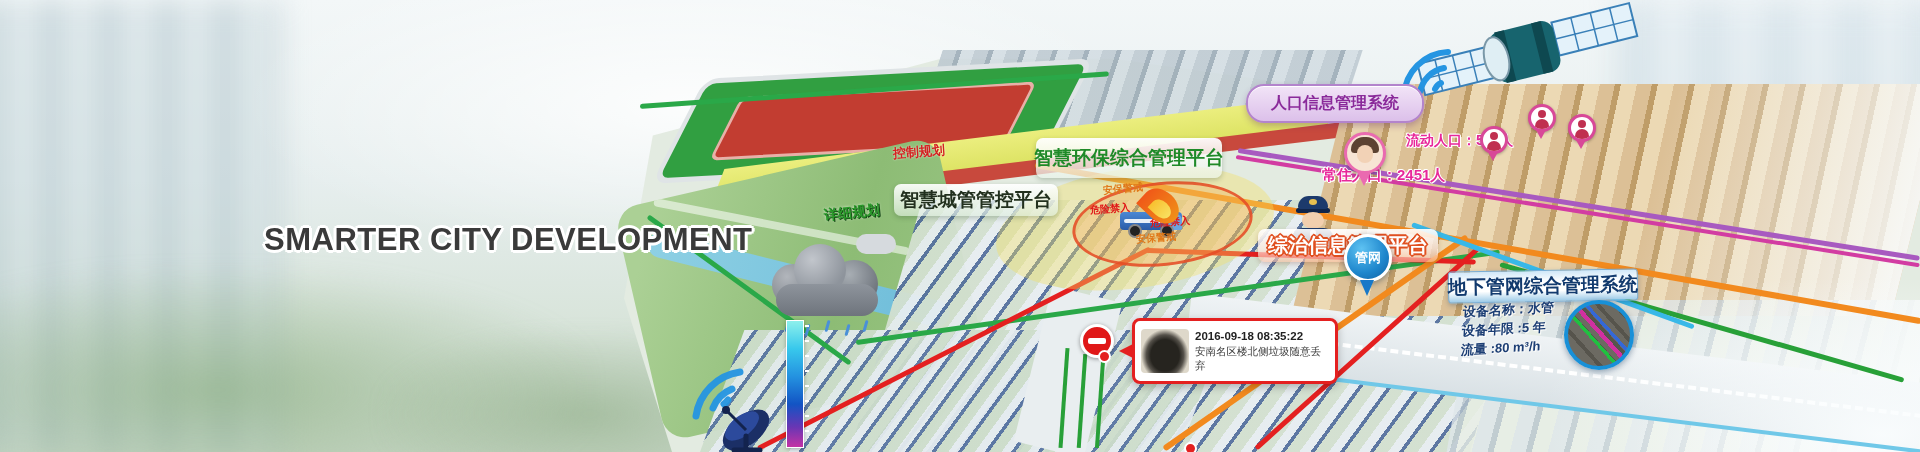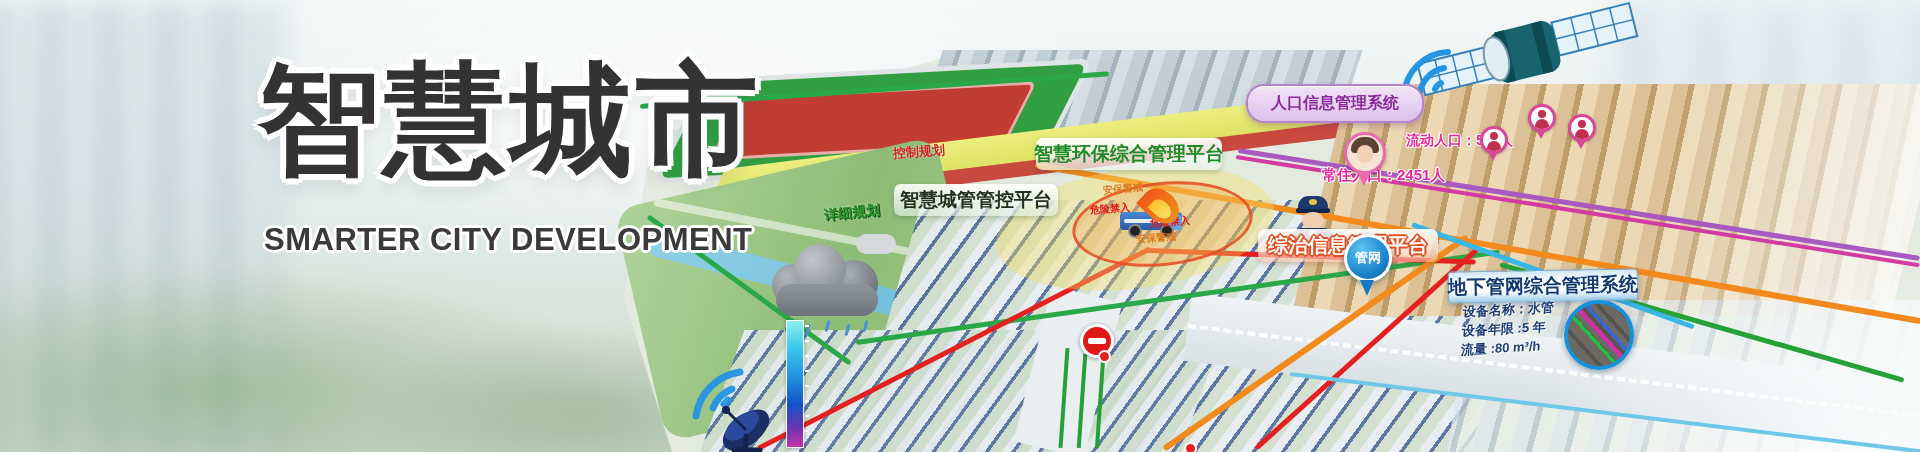--- a/index.html
+++ b/index.html
@@ -80,21 +80,21 @@
   
   .sys-label{position:absolute;display:flex;align-items:center;justify-content:center;
     font-weight:bold;white-space:nowrap;z-index:7;}
   .lbl-flood{left:642px;top:303px;width:196px;height:36px;font-size:17px;color:#222;gap:6px;
     background:linear-gradient(180deg,#f6fafb,#cdd8df 80%,#b9c7d0);border:2px solid #9eb2c0;
     border-radius:9px;box-shadow:0 3px 6px rgba(30,50,60,.3), inset 0 1px 0 #fff;}
   .siren{width:18px;height:16px;position:relative;}
   .siren::before{content:"";position:absolute;left:2px;top:0;width:14px;height:11px;
     background:radial-gradient(circle at 35% 30%,#ff9a8a,#e03020 55%,#8c0f08);border-radius:8px 8px 2px 2px;}
   .siren::after{content:"";position:absolute;left:0;bottom:0;width:18px;height:5px;background:#5a6670;border-radius:2px;}
-  .lbl-env{left:1036px;top:138px;width:186px;height:32px;font-size:19px;color:#1f8a28;
+  .lbl-env{left:1036px;top:138px;width:186px;height:40px;font-size:19px;color:#1f8a28;
     background:linear-gradient(180deg,rgba(255,255,255,.95),rgba(234,244,234,.7));
     border-radius:7px;box-shadow:0 2px 5px rgba(40,70,40,.25);}
   .lbl-plan{left:894px;top:184px;width:164px;height:32px;font-size:19px;color:#22301e;
     background:linear-gradient(180deg,rgba(255,255,255,.92),rgba(222,238,222,.65));
     border-radius:7px;box-shadow:0 2px 5px rgba(40,70,40,.25);}
   .lbl-pop{left:1246px;top:84px;width:174px;height:35px;font-size:16px;color:#8a2a9a;
     background:linear-gradient(180deg,#f2e4f7,#dcc0ea);border:2px solid #b384cc;
     border-radius:18px;box-shadow:0 3px 6px rgba(90,40,110,.3), inset 0 1px 0 #fff;}
   .lbl-gov{left:1258px;top:229px;width:180px;height:33px;font-size:20px;color:#fff;
     text-shadow:-2px 0 #e05020,2px 0 #e05020,0 -2px #e05020,0 2px #e05020,-1px -1px #e05020,1px 1px #e05020,-1px 1px #e05020,1px -1px #e05020;
@@ -263,21 +263,20 @@
   <div class="line" style="left:1035px;top:162px;width:900px;height:6px;background:#f28a1e;transform:rotate(10deg);"></div>
   <div class="line" style="left:1164px;top:446px;width:370px;height:6px;background:#f28a1e;transform:rotate(-35deg);"></div>
   <div class="line" style="left:1238px;top:148px;width:690px;height:5px;background:#a85ac0;transform:rotate(9deg);"></div>
   <div class="line" style="left:1236px;top:155px;width:692px;height:4px;background:#d23ca2;transform:rotate(9deg);"></div>
   <div class="line" style="left:1412px;top:222px;width:300px;height:5px;background:#38b8e8;transform:rotate(20deg);"></div>
   <div class="line" style="left:1290px;top:372px;width:640px;height:4px;background:#70c8e8;transform:rotate(7deg);"></div>
 
   <div class="abs zone-yellow"></div>
   <div class="abs zone-alert"></div>
 
-  <div class="abs title">智慧城市</div>
   <div class="abs subtitle">SMARTER CITY DEVELOPMENT</div>
 
   <div class="sys-label lbl-env">
     <span>智慧环保综合管理平台</span>
   </div>
   <div class="sys-label lbl-plan">
     <span>智慧城管管控平台</span>
   </div>
   <div class="sys-label lbl-pop">
     <span>人口信息管理系统</span>
@@ -331,20 +330,27 @@
   <div class="abs truck">
     <div class="truck-body"></div>
     <div class="truck-cab"></div>
     <div class="wheel" style="left:8px;"></div>
     <div class="wheel" style="left:40px;"></div>
   </div>
   <div class="abs flame"></div>
 
   <div class="abs no-entry"></div>
 
+  <div class="callout callout-1">
+    <div class="img-trash"></div>
+    <div>
+      <div class="ct-time">2016-09-18 08:35:22</div>
+      <div class="ct-desc">安南名区楼北侧垃圾随意丢弃</div>
+    </div>
+  </div>
   <div class="evt-dot" style="left:1098px;top:350px;"></div>
   <div class="evt-dot" style="left:1184px;top:442px;"></div>
 
   <div class="abs pipe-info">
     <div>设备名称：水管</div>
     <div>设备年限 :5 年</div>
     <div>流量 :80 m³/h</div>
   </div>
   <div class="abs pipe-photo"></div>
 

